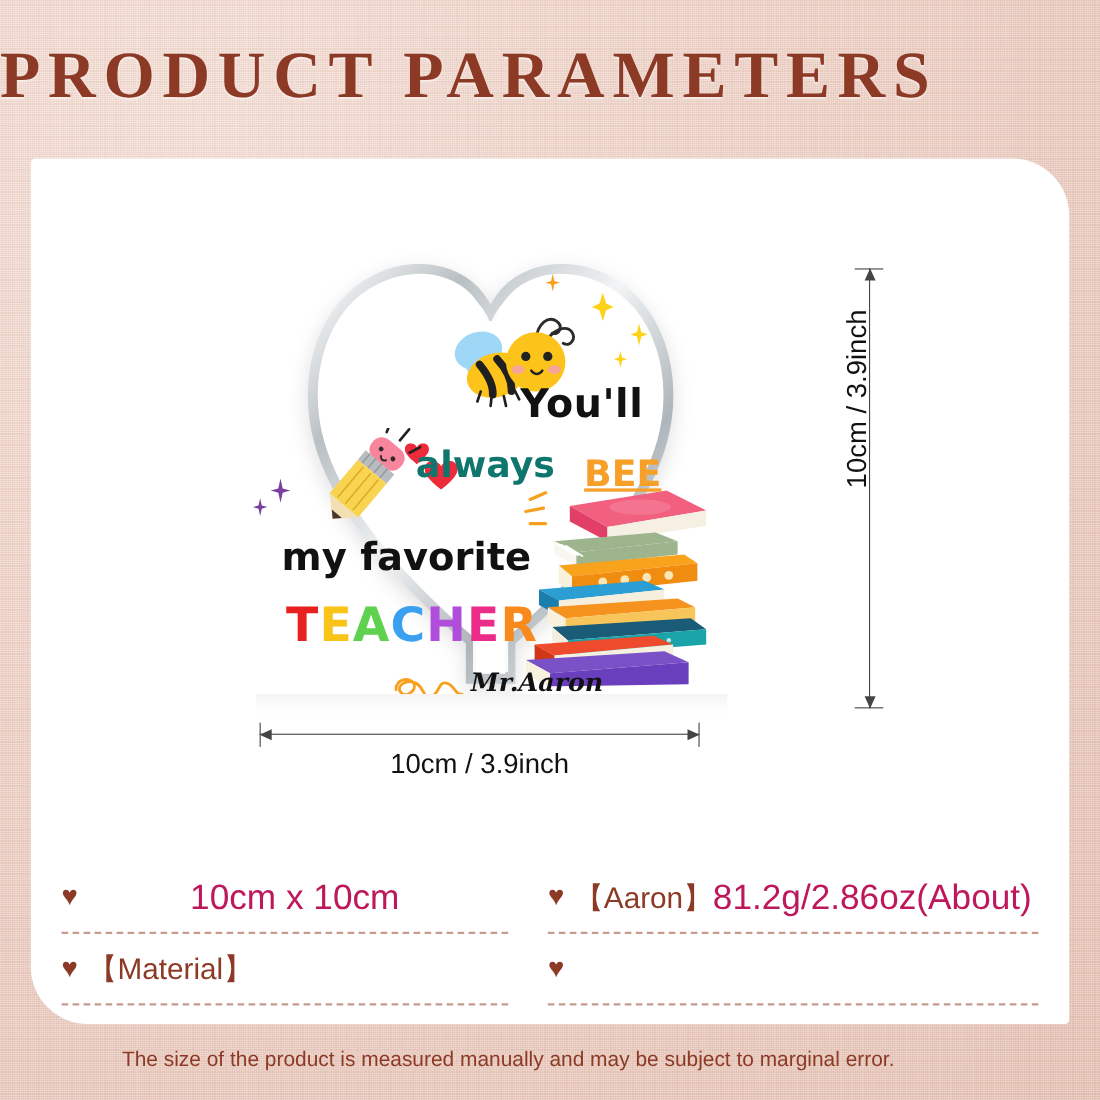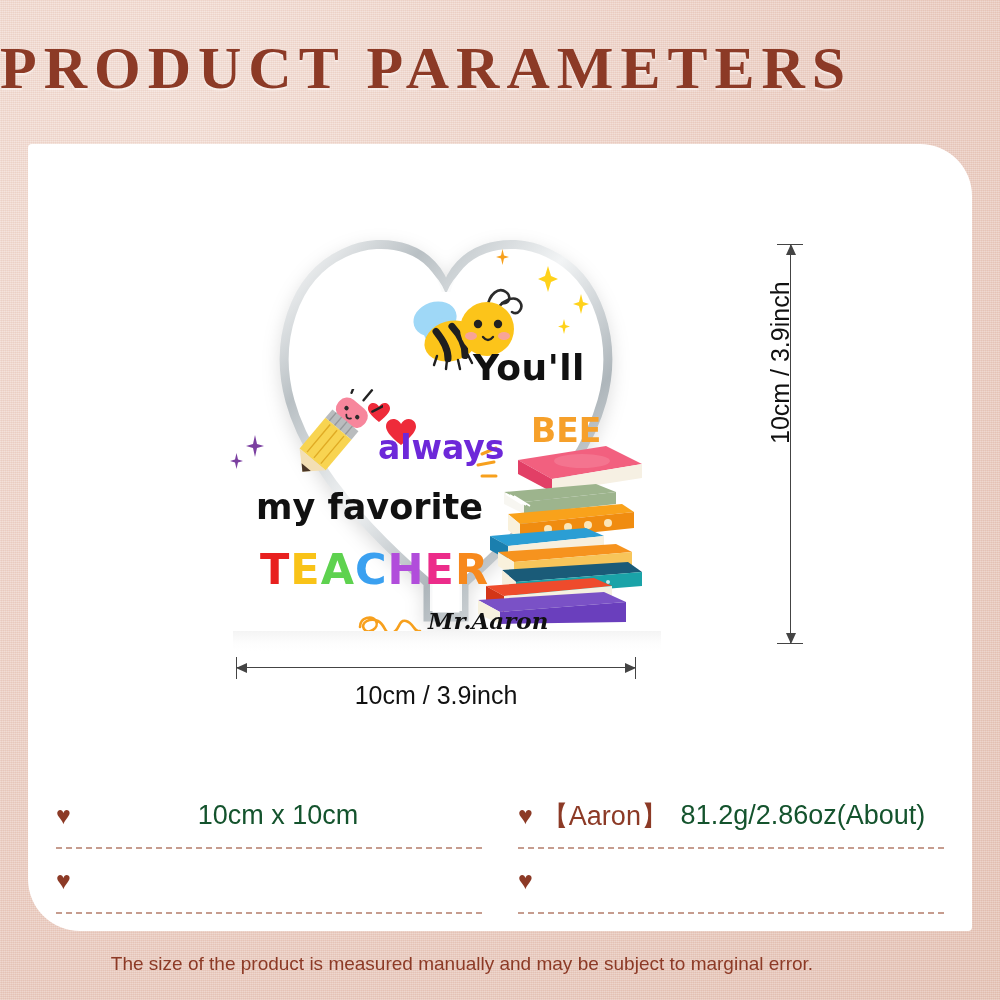--- a/index.html
+++ b/index.html
@@ -74,22 +74,22 @@
   }
 
   
   .plaque-line{
     position:absolute;
     font-family:"DejaVu Sans", sans-serif;
     font-weight:bold;
     white-space:nowrap;
   }
   #line-youll{ left:245px; top:108px; font-size:36px; color:#111; letter-spacing:.5px;}
-  #line-always{ left:150px; top:189px; font-size:33px; color:#6d28d9;}
-  #line-bee{ left:303px; top:172px; font-size:33px; color:#f6a02a;}
+  #line-always{ left:150px; top:164px; font-size:33px; color:#0f766e;}
+  #line-bee{ left:303px; top:172px; font-size:33px; color:#f6a02a;text-decoration:underline;}
   #line-favorite{ left:28px; top:248px; font-size:35px; color:#111;}
   #line-teacher{ left:32px; top:305px; font-size:43px; letter-spacing:1px;}
   #line-teacher span{ display:inline-block; }
   #line-name{
     left:200px; top:368px;
     font-family:"DejaVu Serif", serif;
     font-style:italic; font-size:23px; color:#111; font-weight:bold;
   }
 
   
@@ -188,22 +188,22 @@
     margin-right:9px;
   }
   .spec-label{
     flex:0 0 auto;
     font-size:27px;
     color:#8c3a26;
   }
   .spec-value{
     flex:1 1 auto;
     text-align:center;
-    font-size:27px;
-    color:#14532d;
+    font-size:32px;
+    color:#be185d;
     padding-right:6px;
   }
 
   
   #footer-note{
     position:absolute;
     left:0; top:953px; width:924px;
     text-align:center;
     font-size:19px;
     color:#8c3a26;
@@ -425,20 +425,21 @@
     </div>
 
     <div class="spec-cell">
       <span class="spec-heart">♥</span>
       <span class="spec-label">【Aaron】</span>
       <span class="spec-value">81.2g/2.86oz(About)</span>
     </div>
 
     <div class="spec-cell">
       <span class="spec-heart">♥</span>
+      <span class="spec-label">【Material】</span>
     </div>
 
     <div class="spec-cell">
       <span class="spec-heart">♥</span>
     </div>
 
   </div>
 </div>
 
 <div id="footer-note">The size of the product is measured manually and may be subject to marginal error.</div>

